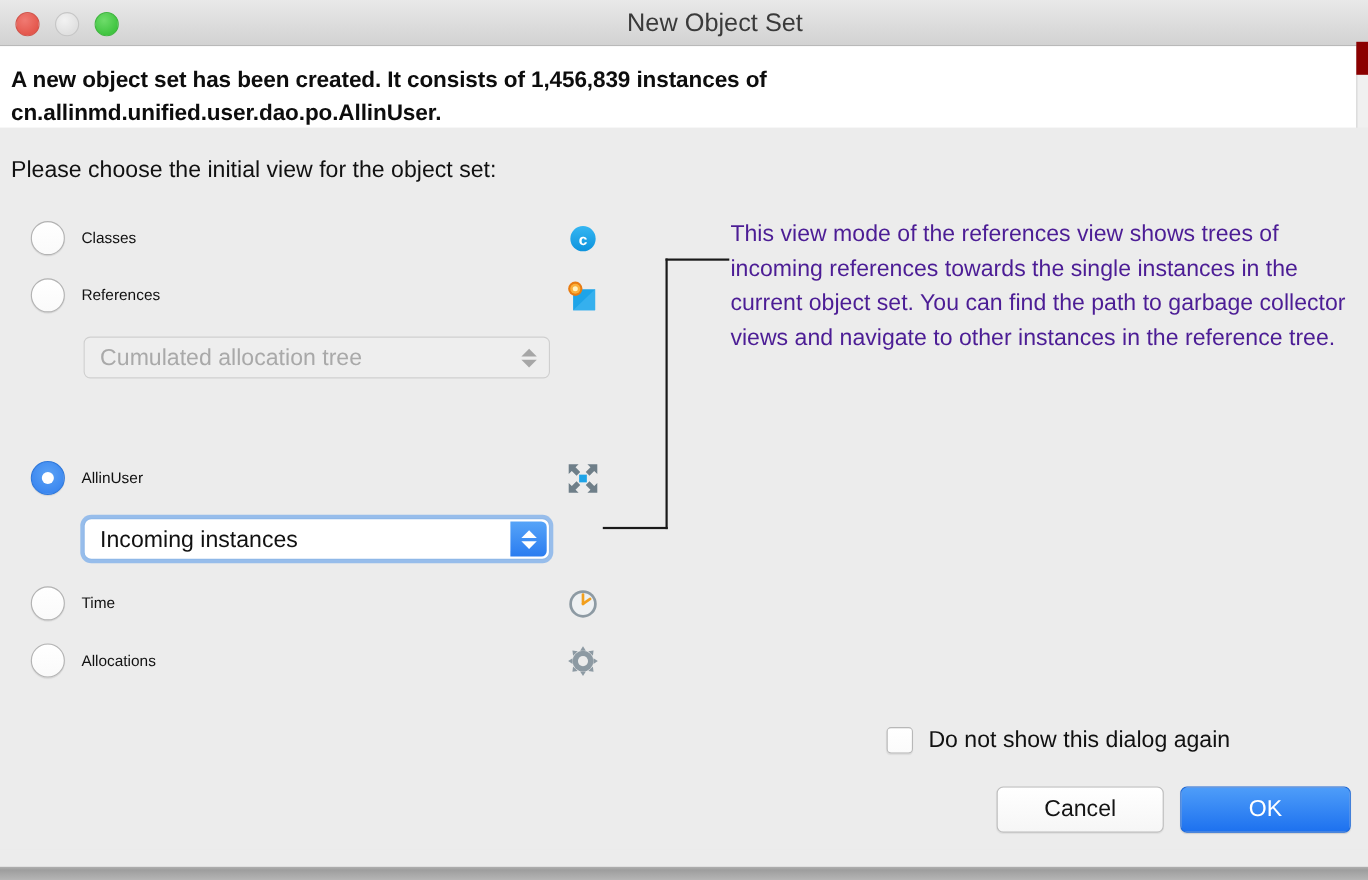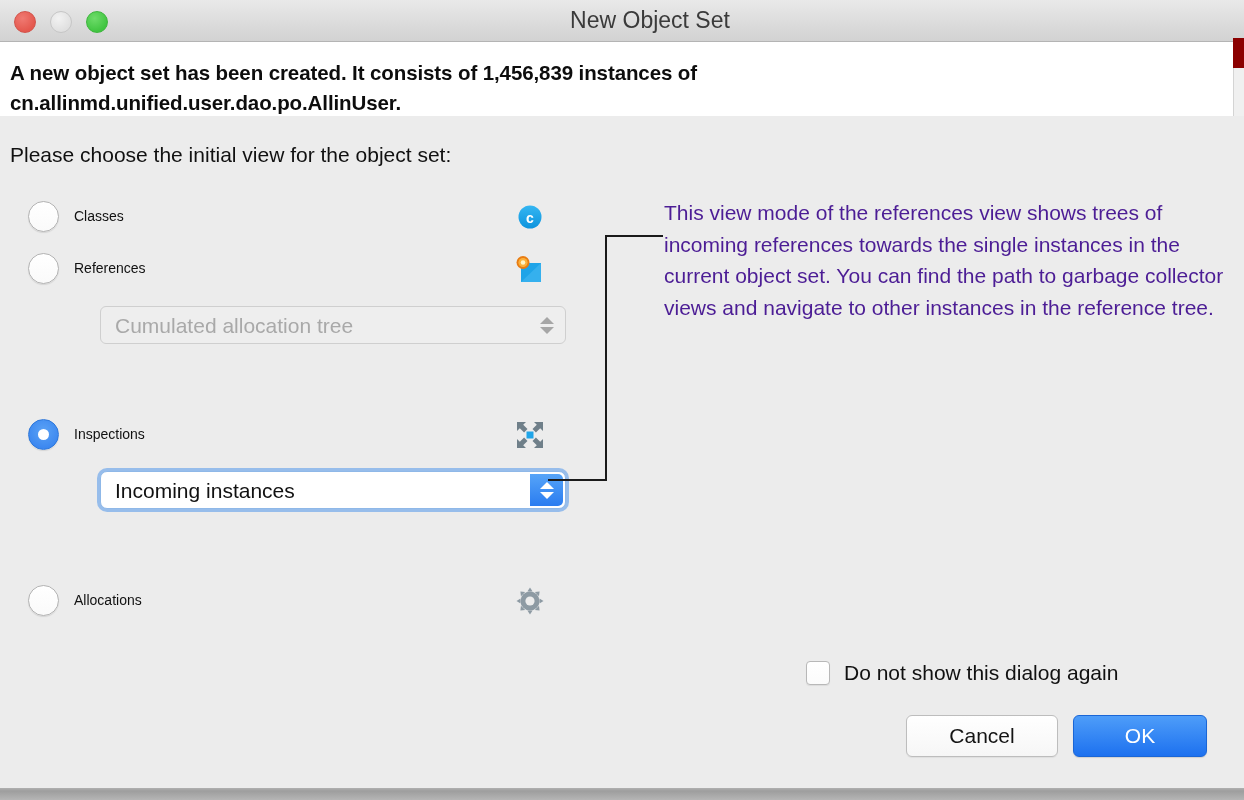--- a/index.html
+++ b/index.html
@@ -157,24 +157,23 @@
   .opt-icon {
     position: absolute;
     left: 487px; top: 1px;
     width: 30px; height: 30px;
   }
 
   
   .combo {
     position: absolute;
     left: 76px;
-    width: 466px;
+    width: 424px;
     height: 38px;
     box-sizing: border-box;
-    margin-left: 24px;
   }
   .combo.disabled {
     background: #eeeeee;
     border: 1px solid #cfcfcf;
     border-radius: 6px;
   }
   .combo.disabled .combo-text {
     color: #a9a9a9;
   }
   .combo-text {
@@ -274,21 +273,21 @@
   .btn-cancel {
     left: 906px;
     width: 152px;
     background: linear-gradient(to bottom, #ffffff, #f6f6f6);
     border: 1px solid #bdbdbd;
     color: #141414;
     box-shadow: 0 1px 1px rgba(0,0,0,0.06);
   }
   .btn-ok {
     left: 1073px;
-    width: 134px;
+    width: 155px;
     background: linear-gradient(to bottom, #4e9df9, #1d71ef);
     border: 1px solid #1a66d6;
     color: #ffffff;
     box-shadow: 0 1px 1px rgba(0,0,0,0.12);
   }
 
   
   .ico { position: relative; width: 30px; height: 30px; display: block; }
 </style>
 </head>
@@ -349,21 +348,21 @@
       <div class="combo-text">Cumulated allocation tree</div>
       <div class="stepper">
         <div class="chev up"></div>
           <div class="chev down"></div>
       </div>
     </div>
 
 
     <div class="opt-row" style="top:303px">
       <div class="radio on"></div>
-      <div class="opt-label">Inspections</div>
+      <div class="opt-label">AllinUser</div>
       <div class="opt-icon">
         <svg class="ico" viewBox="0 0 30 30">
           <g fill="#6f7f89">
             <path d="M2 2 H11 L8.2 4.8 L12.5 9.1 L9.1 12.5 L4.8 8.2 L2 11 Z"></path>
             <path d="M28 2 H19 L21.8 4.8 L17.5 9.1 L20.9 12.5 L25.2 8.2 L28 11 Z"></path>
             <path d="M2 28 H11 L8.2 25.2 L12.5 20.9 L9.1 17.5 L4.8 21.8 L2 19 Z"></path>
             <path d="M28 28 H19 L21.8 25.2 L17.5 20.9 L20.9 17.5 L25.2 21.8 L28 19 Z"></path>
           </g>
           <rect x="11.5" y="11.5" width="7" height="7" fill="#1ea4e8"></rect>
         </svg>
@@ -371,20 +370,32 @@
     </div>
 
     <div class="combo focused" style="top:355px">
       <div class="combo-text">Incoming instances</div>
       <div class="stepper">
         <div class="chev up"></div>
           <div class="chev down"></div>
       </div>
     </div>
 
+    <div class="opt-row" style="top:417px">
+      <div class="radio"></div>
+      <div class="opt-label">Time</div>
+      <div class="opt-icon">
+        <svg class="ico" viewBox="0 0 30 30">
+          <circle cx="15" cy="15" r="12.5" fill="#8d9aa3"></circle>
+          <circle cx="15" cy="15" r="10" fill="#eef1f3"></circle>
+          <path d="M15 15 L15 6.5" stroke="#f2a01e" stroke-width="2.4" stroke-linecap="round"></path>
+          <path d="M15 15 L21.5 10.5" stroke="#f2a01e" stroke-width="2.4" stroke-linecap="round"></path>
+        </svg>
+      </div>
+    </div>
 
     <div class="opt-row" style="top:469px">
       <div class="radio"></div>
       <div class="opt-label">Allocations</div>
       <div class="opt-icon">
         <svg class="ico" viewBox="0 0 30 30">
           <g fill="#8d9aa3">
             <path d="M15 1.5 L17.6 5.5 L12.4 5.5 Z"></path>
             <path d="M15 28.5 L17.6 24.5 L12.4 24.5 Z"></path>
             <path d="M1.5 15 L5.5 12.4 L5.5 17.6 Z"></path>

